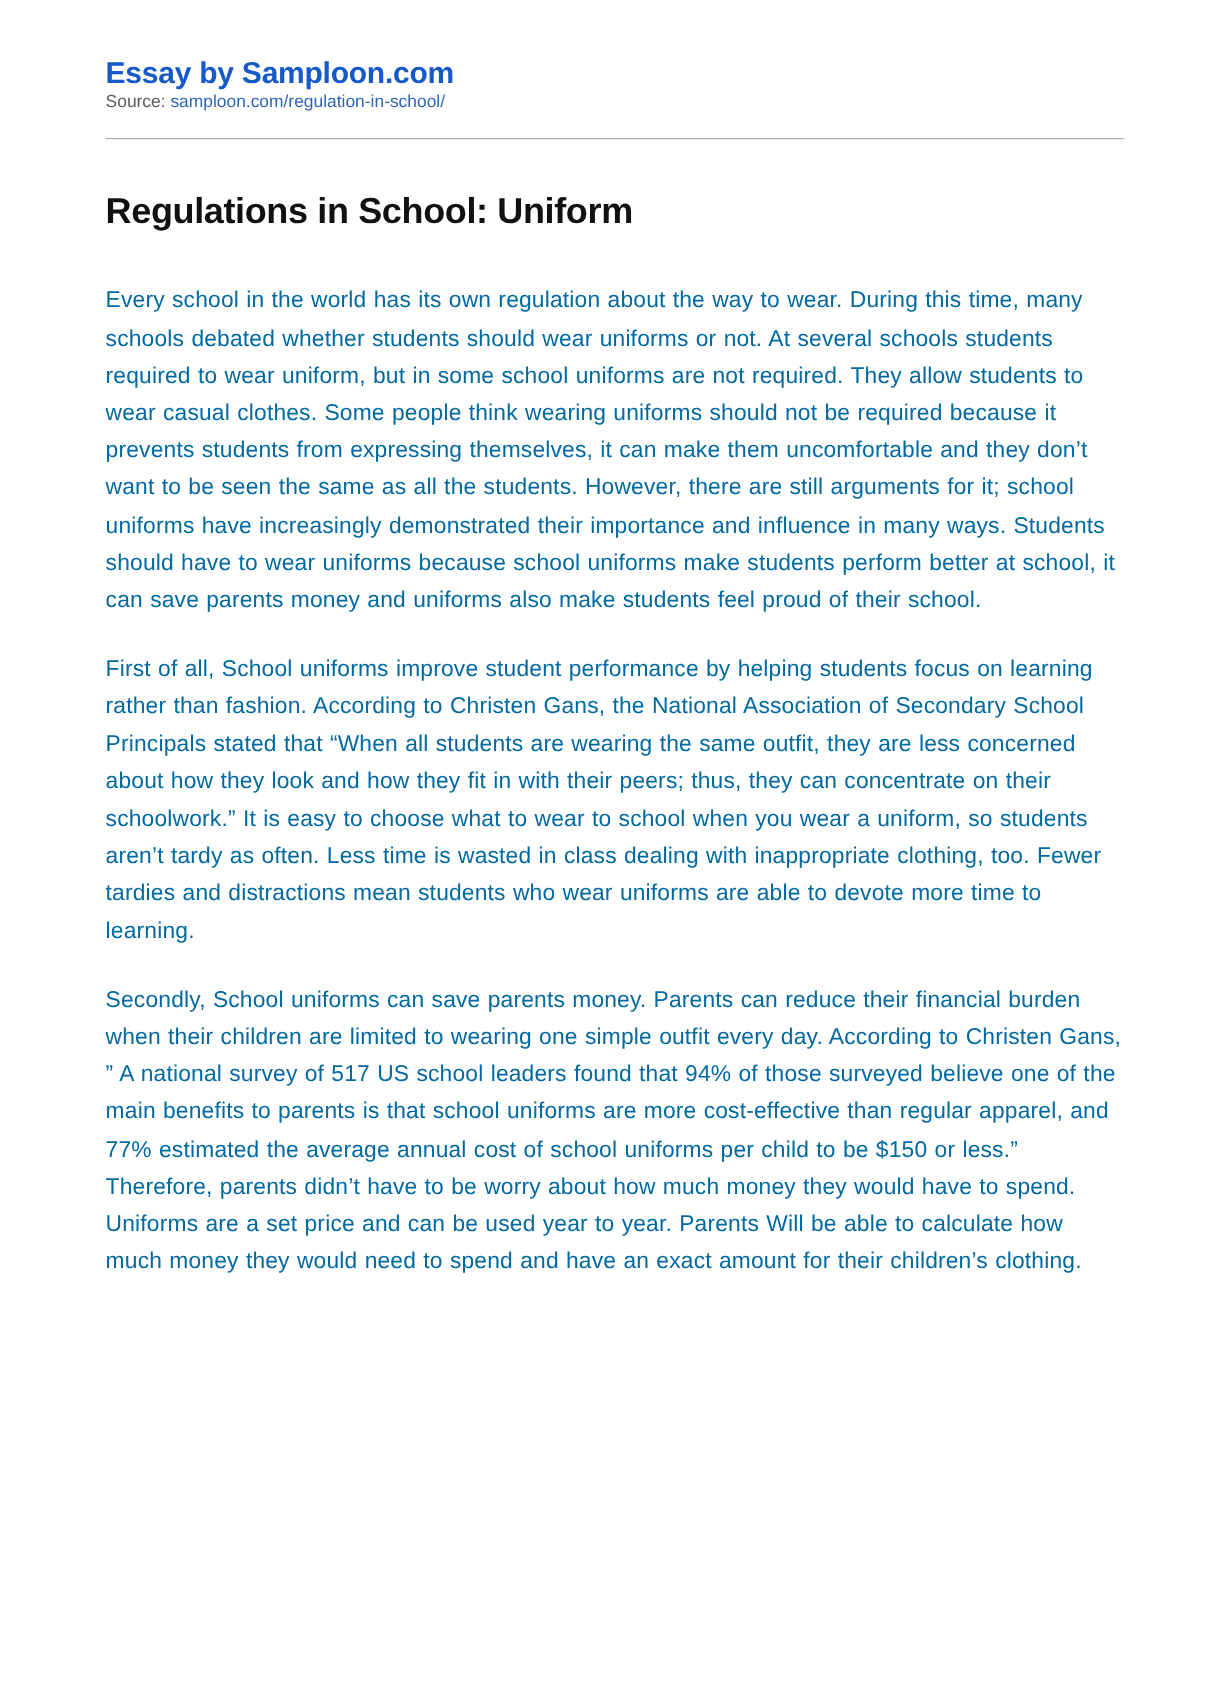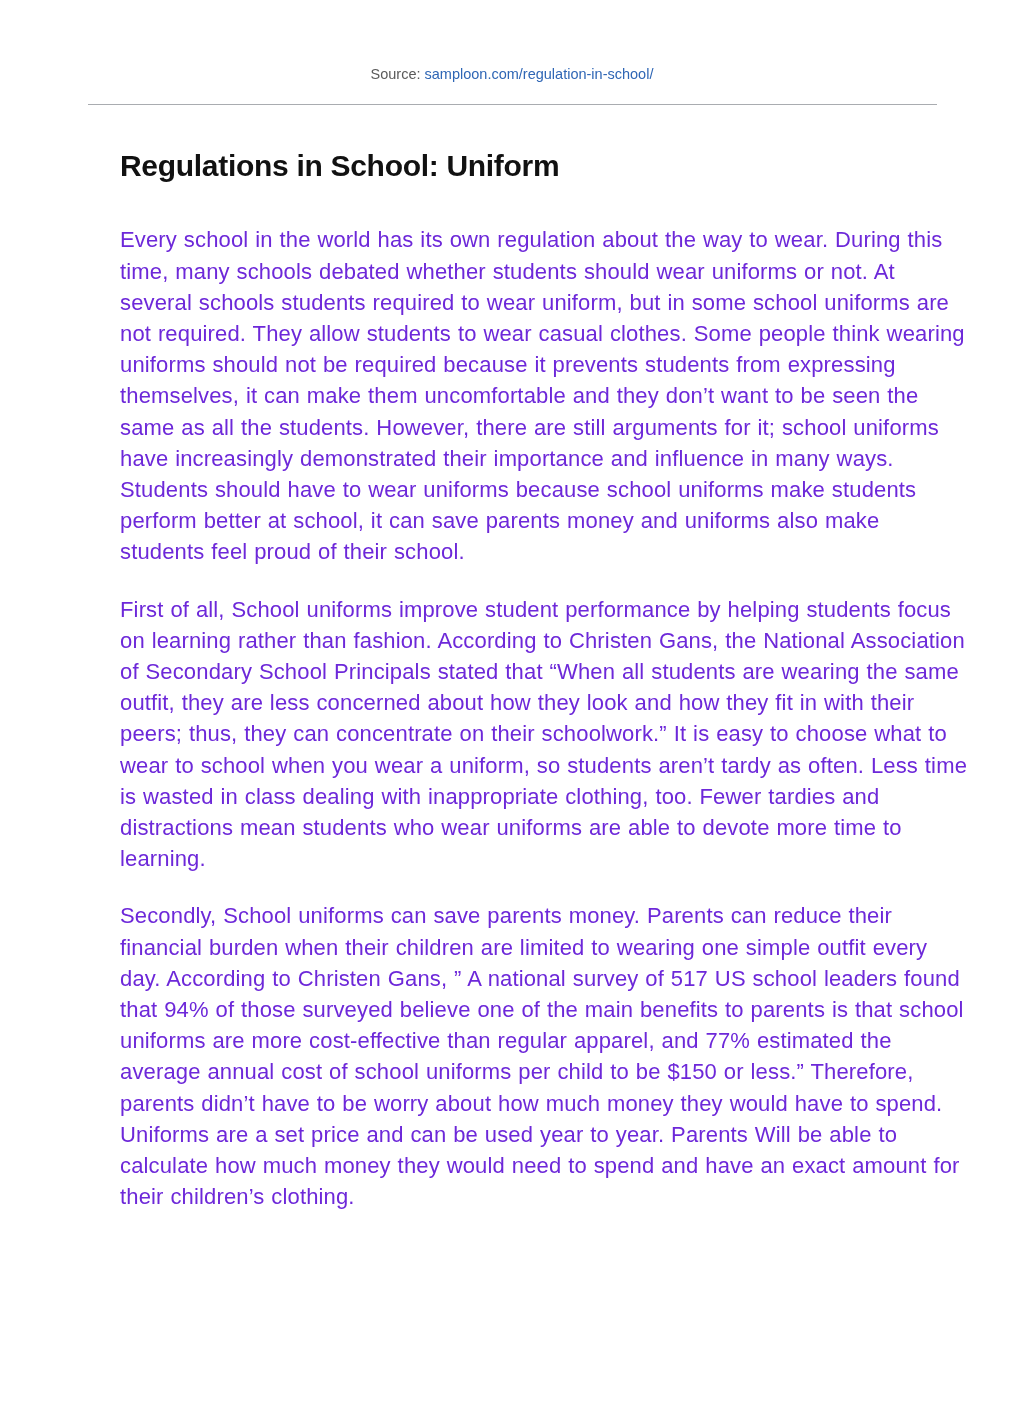--- a/index.html
+++ b/index.html
@@ -30,74 +30,72 @@
   }
   .brand-title {
     font-size: 25px;
     font-weight: bold;
     letter-spacing: -0.2px;
     color: #1659c8;
     line-height: 1.2;
     margin: 0;
   }
   .source-row {
-    margin-top: 19px;
     font-size: 14.5px;
     line-height: 1.3;
     white-space: nowrap;
-    text-align: center;
   }
   .source-label {
     color: #5b5b5b;
   }
   .source-link {
     color: #2f66b5;
     text-decoration: none;
     margin-left: 4px;
     font-weight: 500;
   }
   .header-divider {
     margin-top: 20px;
     height: 1px;
     background: #a9acb0;
     width: 849px;
   }
 
   
   .article {
     padding-top: 42px;
-    margin-left: 32px;
   }
   .doc-title {
     font-size: 30px;
     font-weight: bold;
     letter-spacing: -0.3px;
     color: #111111;
     margin: 0 0 40px 0;
     line-height: 1.25;
   }
   .body-copy p {
-    font-size: 22px;
+    font-size: 19px;
     line-height: 31.2px;
-    color: #6d28d9;
+    color: #0369a1;
     margin: 0 0 26px 0;
     width: 848px;
     letter-spacing: 0.15px;
     word-spacing: 0.6px;
   }
   .body-copy p:last-child {
     margin-bottom: 0;
   }
 </style>
 </head>
 <body>
 
 <div class="page">
 
   <header class="site-header">
+    <h1 class="brand-title">Essay by Samploon.com</h1>
 
     <div class="source-row">
       <span class="source-label">Source:</span><a class="source-link" href="#">samploon.com/regulation-in-school/</a>
     </div>
 
     <div class="header-divider"></div>
   </header>
 
   <article class="article">
     <h2 class="doc-title">Regulations in School: Uniform</h2>

